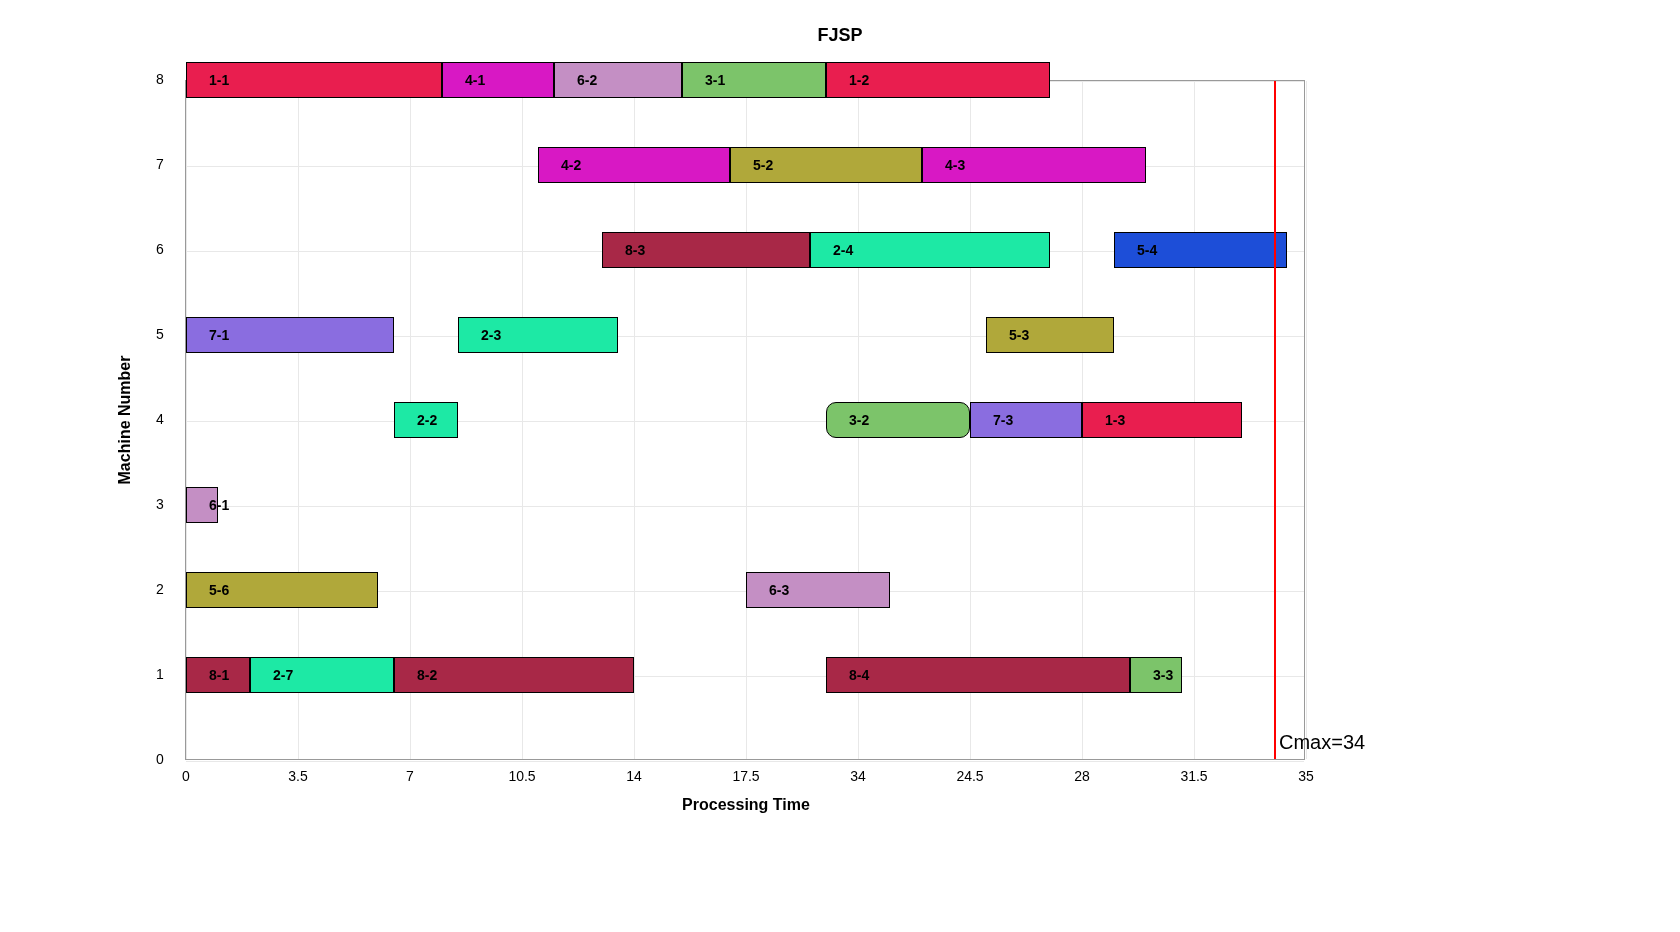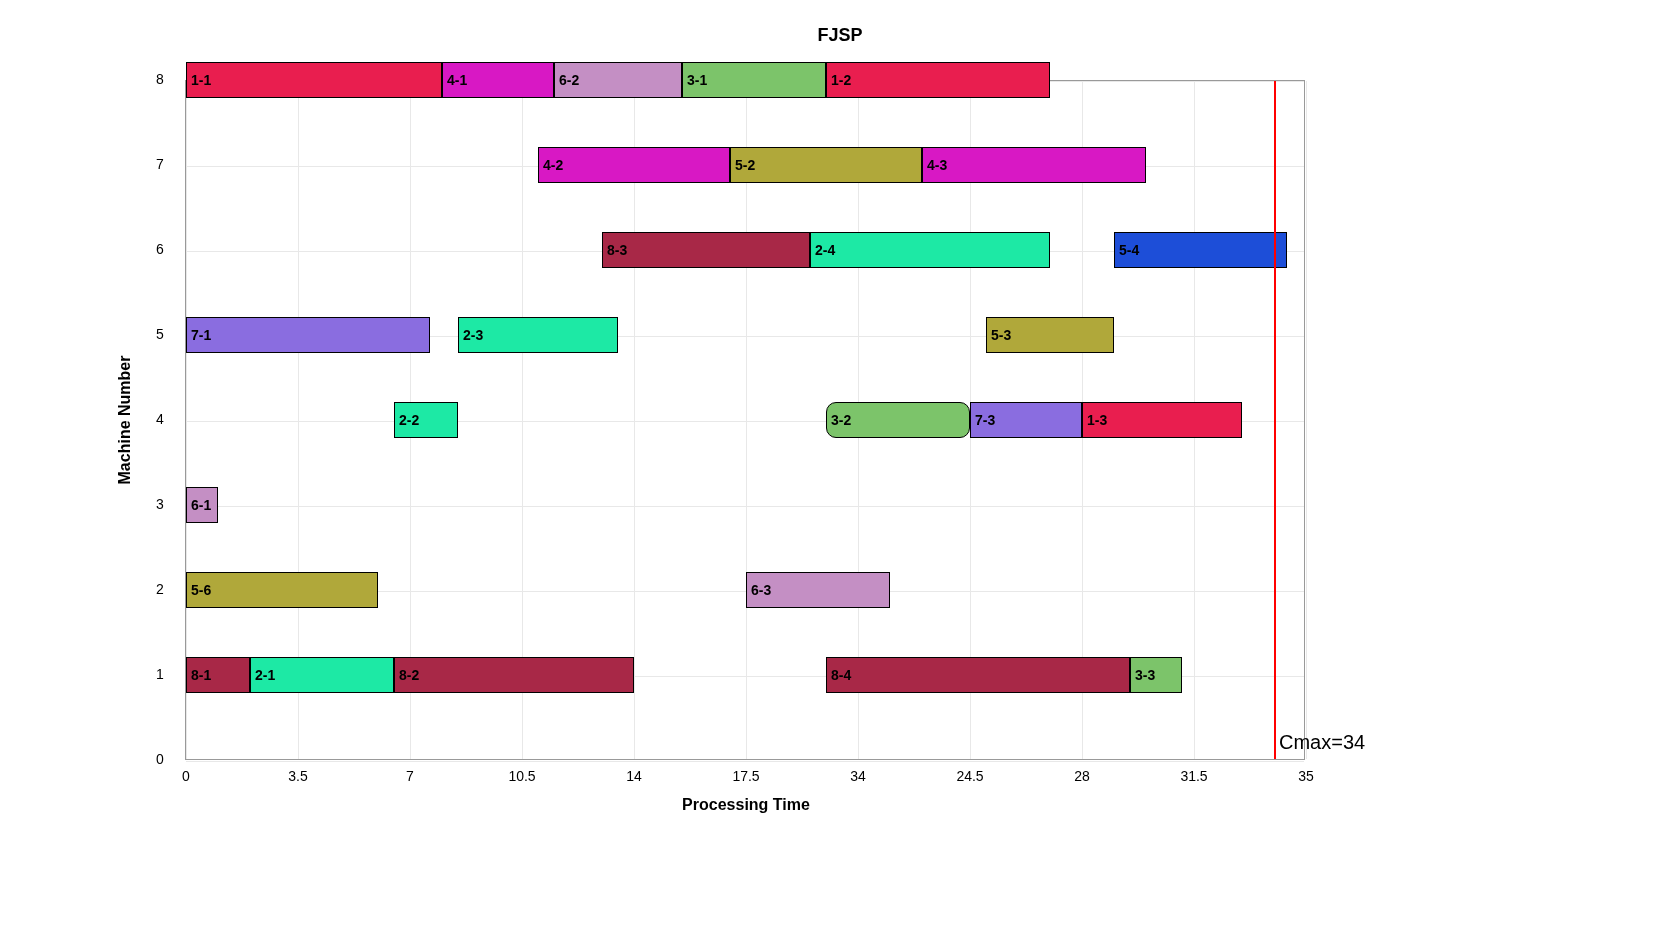--- a/index.html
+++ b/index.html
@@ -78,21 +78,21 @@
     left: -30px;
     transform: translateY(50%);
     font-size: 14px;
   }
   .bar {
     position: absolute;
     border: 1px solid #000;
     height: 36px;
     display: flex;
     align-items: center;
-    padding-left: 4px;
+    padding-left: 22px;
     font-weight: bold;
     font-size: 14px;
     white-space: nowrap;
     overflow: visible;
   }
   .cmax-line {
     position: absolute;
     top: 0;
     height: 100%;
     width: 2px;
@@ -156,32 +156,32 @@
       <div class="bar" style="left: 256px; width: 112px; top: -18.7px; height: 35.7px; background: rgb(216, 24, 196);">4-1</div>
       <div class="bar" style="left: 368px; width: 128px; top: -18.7px; height: 35.7px; background: rgb(196, 143, 196);">6-2</div>
       <div class="bar" style="left: 496px; width: 144px; top: -18.7px; height: 35.7px; background: rgb(124, 196, 106);">3-1</div>
       <div class="bar" style="left: 640px; width: 224px; top: -18.7px; height: 35.7px; background: rgb(233, 30, 79);">1-2</div>
       <div class="bar" style="left: 352px; width: 192px; top: 66.3px; height: 35.7px; background: rgb(216, 24, 196);">4-2</div>
       <div class="bar" style="left: 544px; width: 192px; top: 66.3px; height: 35.7px; background: rgb(176, 168, 58);">5-2</div>
       <div class="bar" style="left: 736px; width: 224px; top: 66.3px; height: 35.7px; background: rgb(216, 24, 196);">4-3</div>
       <div class="bar" style="left: 416px; width: 208px; top: 151.3px; height: 35.7px; background: rgb(168, 40, 71);">8-3</div>
       <div class="bar" style="left: 624px; width: 240px; top: 151.3px; height: 35.7px; background: rgb(29, 233, 165);">2-4</div>
       <div class="bar" style="left: 928px; width: 173px; top: 151.3px; height: 35.7px; background: #1d4ed8;">5-4</div>
-      <div class="bar" style="left: 0px; width: 244px; top: 236.3px; height: 35.7px; background: rgb(138, 109, 224);">7-1</div>
+      <div class="bar" style="left: 0px; width: 208px; top: 236.3px; height: 35.7px; background: rgb(138, 109, 224);">7-1</div>
       <div class="bar" style="left: 272px; width: 160px; top: 236.3px; height: 35.7px; background: rgb(29, 233, 165);">2-3</div>
       <div class="bar" style="left: 800px; width: 128px; top: 236.3px; height: 35.7px; background: rgb(176, 168, 58);">5-3</div>
       <div class="bar" style="left: 208px; width: 64px; top: 321.3px; height: 35.7px; background: rgb(29, 233, 165);">2-2</div>
       <div class="bar" style="left: 640px; width: 144px; top: 321.3px; height: 35.7px; background: rgb(124, 196, 106); border-radius: 10px;">3-2</div>
       <div class="bar" style="left: 784px; width: 112px; top: 321.3px; height: 35.7px; background: rgb(138, 109, 224);">7-3</div>
       <div class="bar" style="left: 896px; width: 160px; top: 321.3px; height: 35.7px; background: rgb(233, 30, 79);">1-3</div>
       <div class="bar" style="left: 0px; width: 32px; top: 406.3px; height: 35.7px; background: rgb(196, 143, 196);">6-1</div>
       <div class="bar" style="left: 0px; width: 192px; top: 491.3px; height: 35.7px; background: rgb(176, 168, 58);">5-6</div>
       <div class="bar" style="left: 560px; width: 144px; top: 491.3px; height: 35.7px; background: rgb(196, 143, 196);">6-3</div>
       <div class="bar" style="left: 0px; width: 64px; top: 576.3px; height: 35.7px; background: rgb(168, 40, 71);">8-1</div>
-      <div class="bar" style="left: 64px; width: 144px; top: 576.3px; height: 35.7px; background: rgb(29, 233, 165);">2-1</div>
+      <div class="bar" style="left: 64px; width: 144px; top: 576.3px; height: 35.7px; background: rgb(29, 233, 165);">2-7</div>
       <div class="bar" style="left: 208px; width: 240px; top: 576.3px; height: 35.7px; background: rgb(168, 40, 71);">8-2</div>
       <div class="bar" style="left: 640px; width: 304px; top: 576.3px; height: 35.7px; background: rgb(168, 40, 71);">8-4</div>
       <div class="bar" style="left: 944px; width: 52px; top: 576.3px; height: 35.7px; background: rgb(124, 196, 106);">3-3</div>
       <div class="cmax-line" style="left: 1088px;"></div>
       <div class="cmax-label" style="left: 1093px; top: 650px;">Cmax=34</div>
     </div>
   <div class="ylabel">
       <span>Machine Number</span>
     </div>
 </div>

